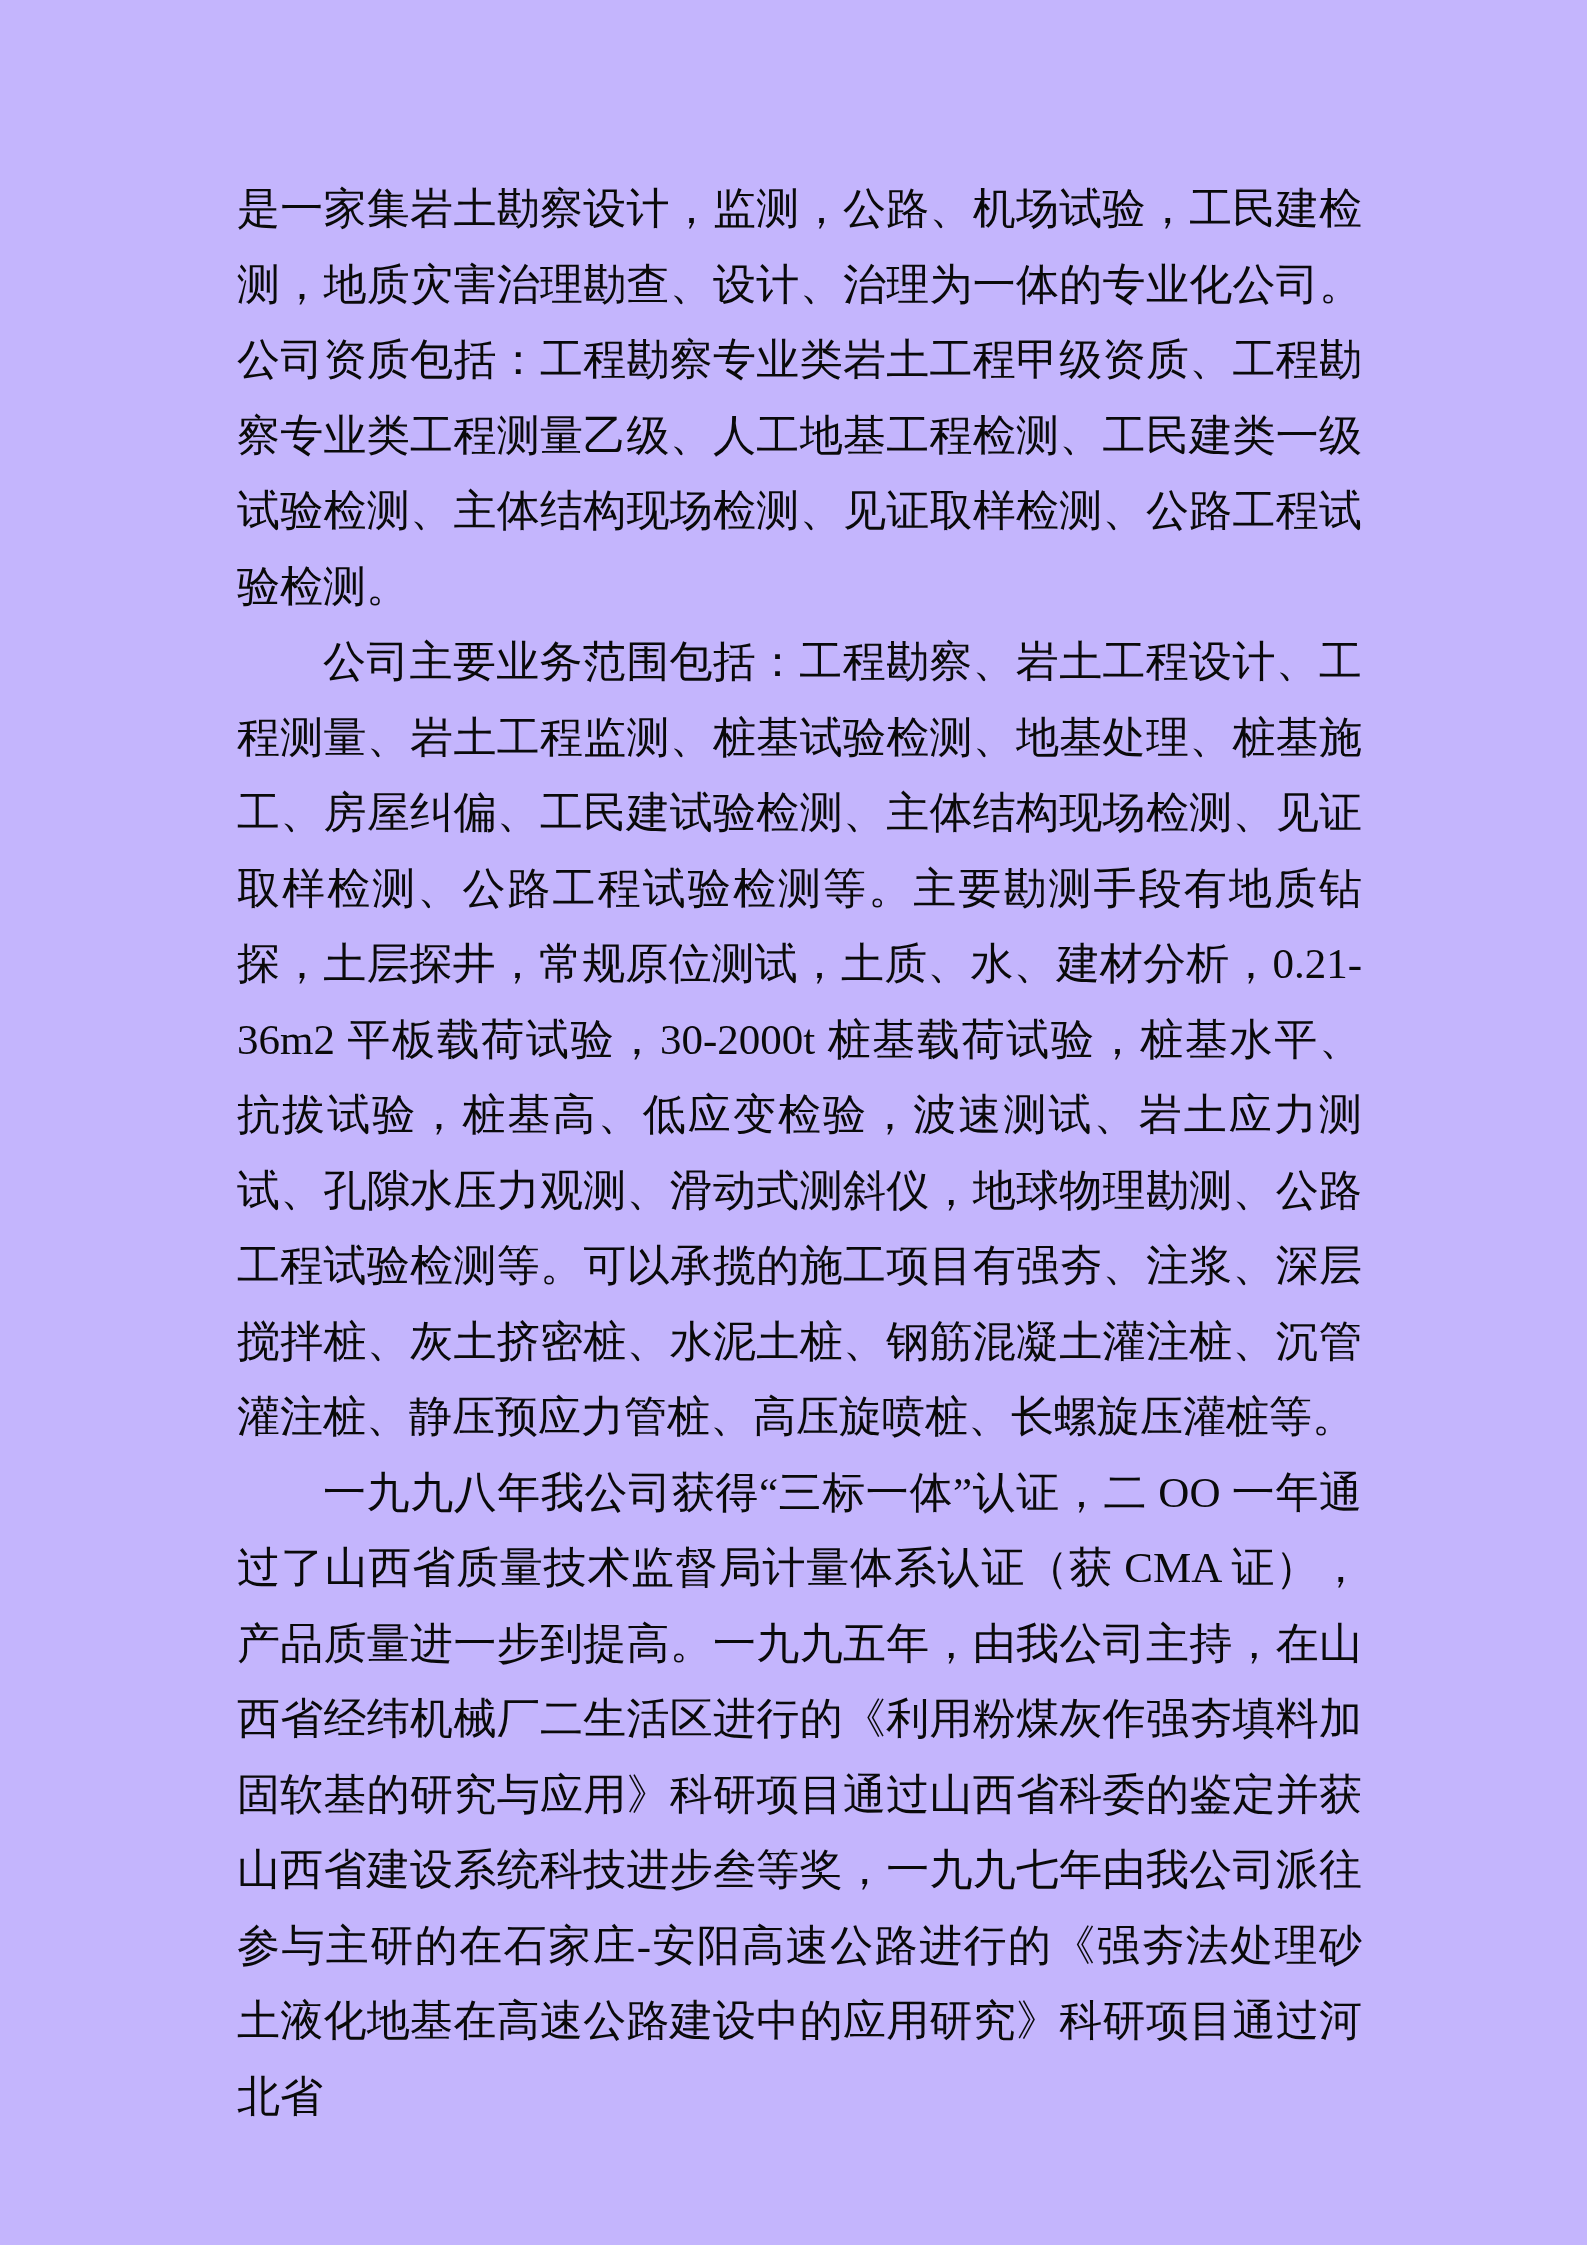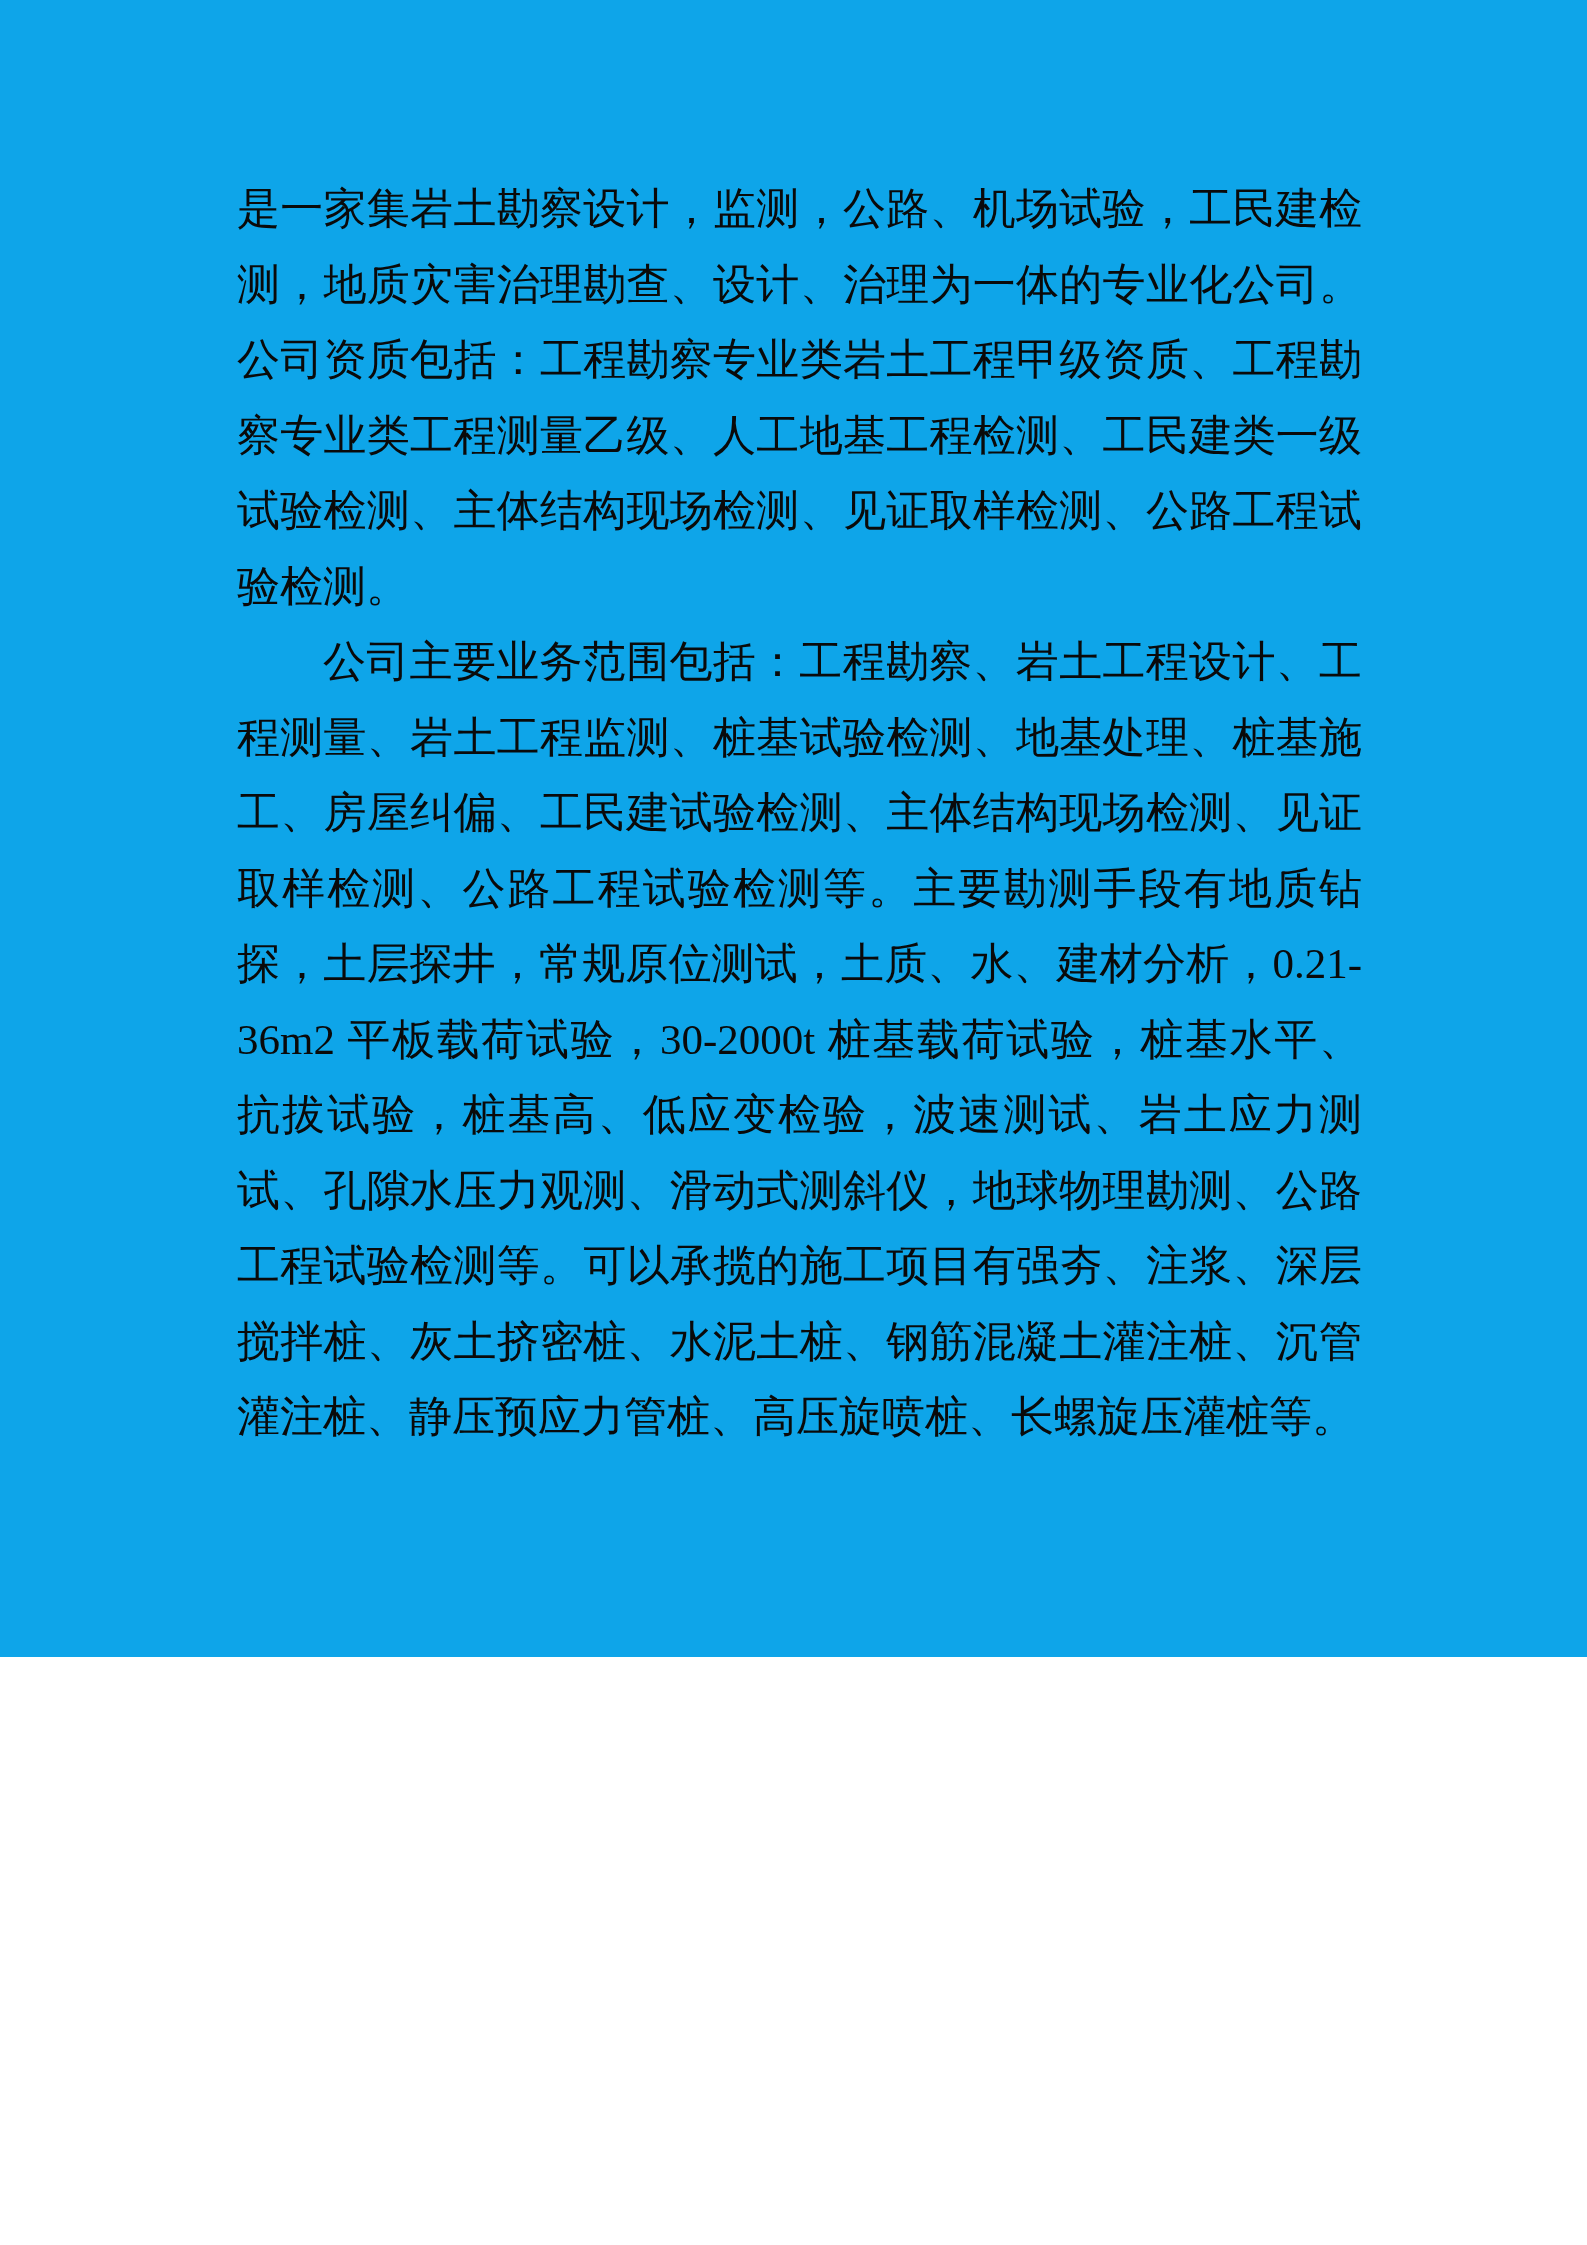--- a/index.html
+++ b/index.html
@@ -8,22 +8,22 @@
   }
   body {
     width: 1587px;
     height: 2245px;
     background: #ffffff;
     overflow: hidden;
   }
   .page {
     position: relative;
     width: 1587px;
-    height: 1657px;
-    background: #0ea5e9;
+    height: 2245px;
+    background: #c4b5fd;
     box-sizing: border-box;
     padding: 171px 225px 0 237px;
   }
   .para {
     margin: 0;
     padding: 0;
     font-family: "Liberation Serif", "DejaVu Serif", serif;
     font-size: 43px;
     line-height: 75.5px;
     color: #0a0a0a;
@@ -35,13 +35,14 @@
   .para.indent {
     text-indent: 86px;
   }
 </style>
 </head>
 <body>
 
 <div class="page">
   <p class="para">是一家集岩土勘察设计，监测，公路、机场试验，工民建检测，地质灾害治理勘查、设计、治理为一体的专业化公司。公司资质包括：工程勘察专业类岩土工程甲级资质、工程勘察专业类工程测量乙级、人工地基工程检测、工民建类一级试验检测、主体结构现场检测、见证取样检测、公路工程试验检测。</p>
   <p class="para indent">公司主要业务范围包括：工程勘察、岩土工程设计、工程测量、岩土工程监测、桩基试验检测、地基处理、桩基施工、房屋纠偏、工民建试验检测、主体结构现场检测、见证取样检测、公路工程试验检测等。主要勘测手段有地质钻探，土层探井，常规原位测试，土质、水、建材分析，0.21-36m2 平板载荷试验，30-2000t 桩基载荷试验，桩基水平、抗拔试验，桩基高、低应变检验，波速测试、岩土应力测试、孔隙水压力观测、滑动式测斜仪，地球物理勘测、公路工程试验检测等。可以承揽的施工项目有强夯、注浆、深层搅拌桩、灰土挤密桩、水泥土桩、钢筋混凝土灌注桩、沉管灌注桩、静压预应力管桩、高压旋喷桩、长螺旋压灌桩等。</p>
+  <p class="para indent">一九九八年我公司获得“三标一体”认证，二 OO 一年通过了山西省质量技术监督局计量体系认证（获 CMA 证），产品质量进一步到提高。一九九五年，由我公司主持，在山西省经纬机械厂二生活区进行的《利用粉煤灰作强夯填料加固软基的研究与应用》科研项目通过山西省科委的鉴定并获山西省建设系统科技进步叁等奖，一九九七年由我公司派往参与主研的在石家庄-安阳高速公路进行的《强夯法处理砂土液化地基在高速公路建设中的应用研究》科研项目通过河北省</p>
 </div>
 
 </body></html>

